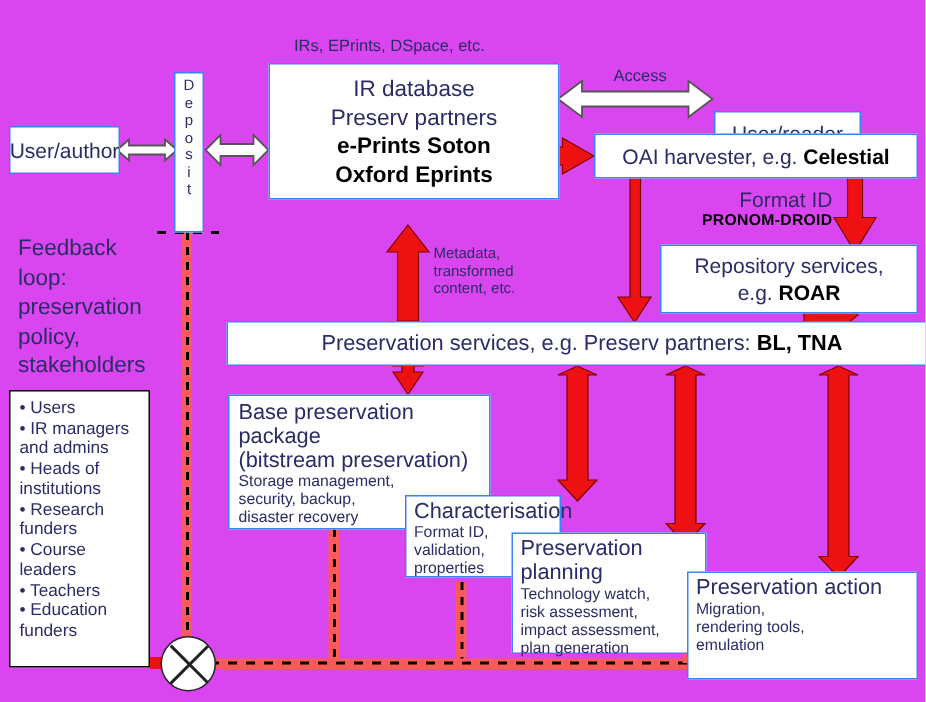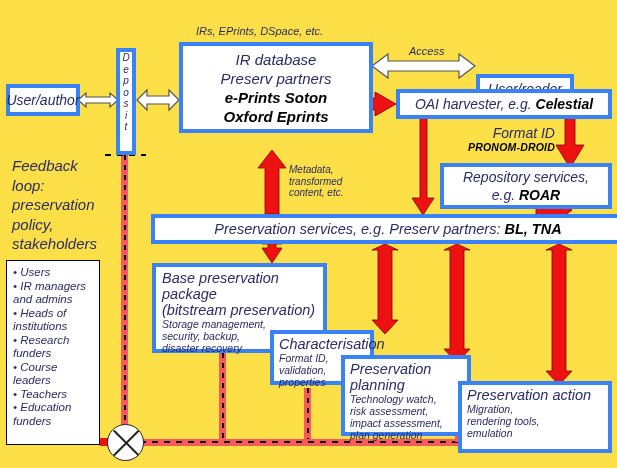--- a/index.html
+++ b/index.html
@@ -1,20 +1,20 @@
 <!DOCTYPE html>
 <html><head>
 <meta charset="utf-8">
 <title>Preservation Workflow Diagram</title>
 <style>
   html,body{margin:0;padding:0;background:#ffffff;}
   body{font-family:"Liberation Sans","DejaVu Sans",sans-serif;}
-  #stage{position:relative;width:617px;height:468px;background:#fde047;overflow:hidden;font-style:italic;}
-
-  .box{position:absolute;border:4px solid #3b82f6;background:#fff;box-sizing:border-box;
+  #stage{position:relative;width:617px;height:468px;background:#d946ef;overflow:hidden;}
+
+  .box{position:absolute;border:1px solid #3b82f6;background:#fff;box-sizing:border-box;
        color:#2b2b66;text-align:center;}
   .box .t{display:block;}
   .lbl{position:absolute;color:#2b2b66;}
   .b{font-weight:bold;color:#000;}
 
   
   .rline{position:absolute;background:#fc5a5a;}
   .rline.v{width:6px;}
   .rline.h{height:6px;}
   .dash{position:absolute;}

